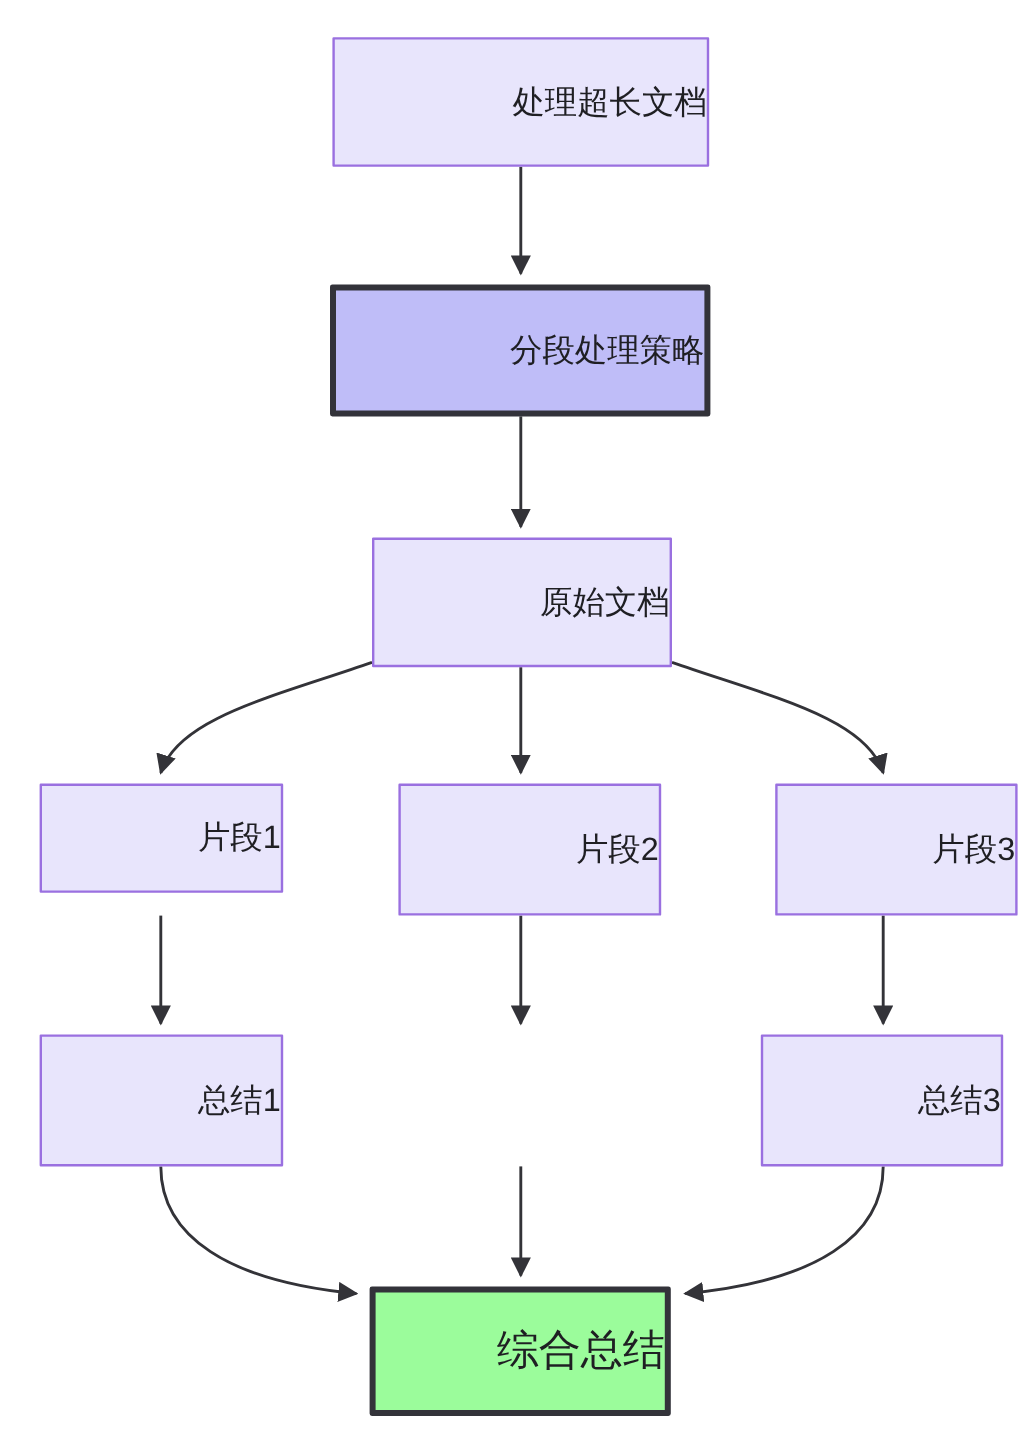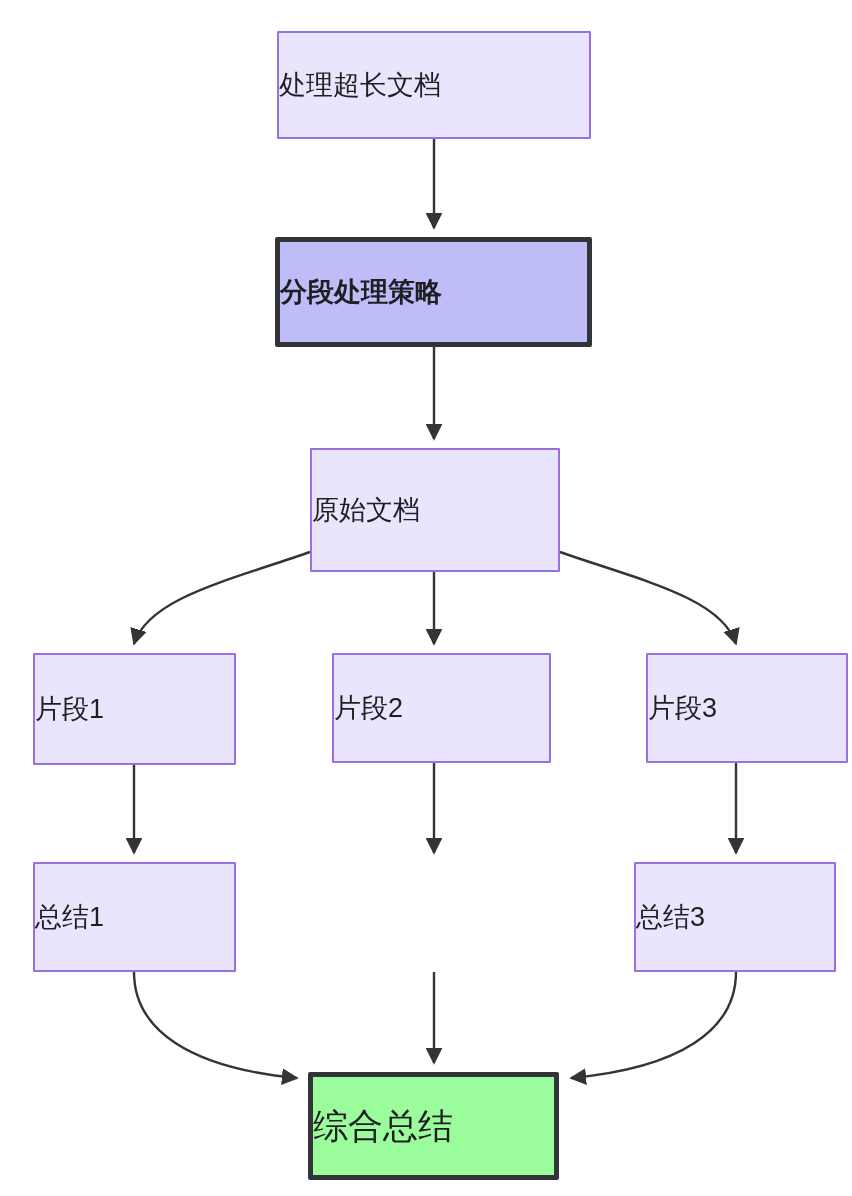--- a/index.html
+++ b/index.html
@@ -23,38 +23,37 @@
     top: 0;
     width: 852px;
     height: 1196px;
     pointer-events: none;
   }
   .node {
     position: absolute;
     box-sizing: border-box;
     display: flex;
     align-items: center;
-    justify-content: flex-start;
+    justify-content: flex-end;
     text-align: center;
     color: #1f1f23;
     line-height: 1.2;
     white-space: nowrap;
   }
   .node-normal {
     background: #e8e5fc;
     border: 2px solid #9a70e0;
     border-radius: 1px;
     font-size: 27px;
   }
   .node-accent {
     background: #bfbdf8;
     border: 5px solid #33333a;
     border-radius: 2px;
     font-size: 27px;
-    font-weight: bold;
   }
   .node-success {
     background: #9bfc9b;
     border: 5px solid #33333a;
     border-radius: 2px;
     font-size: 35px;
   }
   .node-label {
     display: block;
   }
@@ -95,25 +94,25 @@
   </svg>
 
   <div class="node node-normal" style="left:277px; top:31px; width:314px; height:108px;">
     <span class="node-label">处理超长文档</span>
   </div>
 
   <div class="node node-accent" style="left:275px; top:237px; width:317px; height:110px;">
     <span class="node-label">分段处理策略</span>
   </div>
 
-  <div class="node node-normal" style="left:310px; top:448px; width:250px; height:124px;">
+  <div class="node node-normal" style="left:310px; top:448px; width:250px; height:108px;">
     <span class="node-label">原始文档</span>
   </div>
 
-  <div class="node node-normal" style="left:33px; top:653px; width:203px; height:112px;">
+  <div class="node node-normal" style="left:33px; top:653px; width:203px; height:91px;">
     <span class="node-label">片段1</span>
   </div>
 
   <div class="node node-normal" style="left:332px; top:653px; width:219px; height:110px;">
     <span class="node-label">片段2</span>
   </div>
 
   <div class="node node-normal" style="left:634px; top:653px; width:202px; height:110px;margin-left:12px;">
     <span class="node-label">片段3</span>
   </div>

